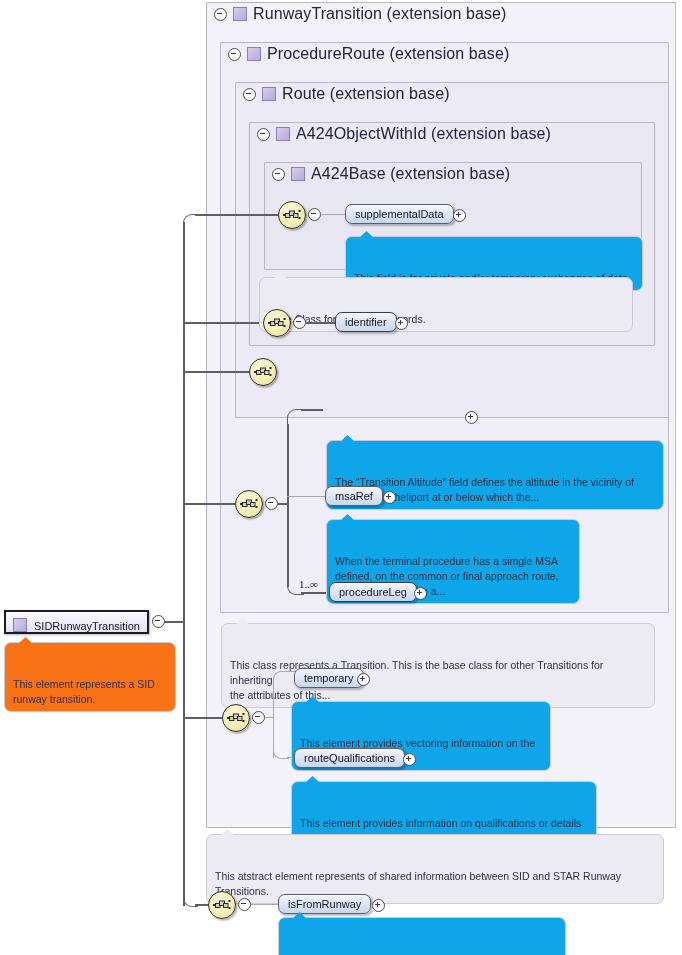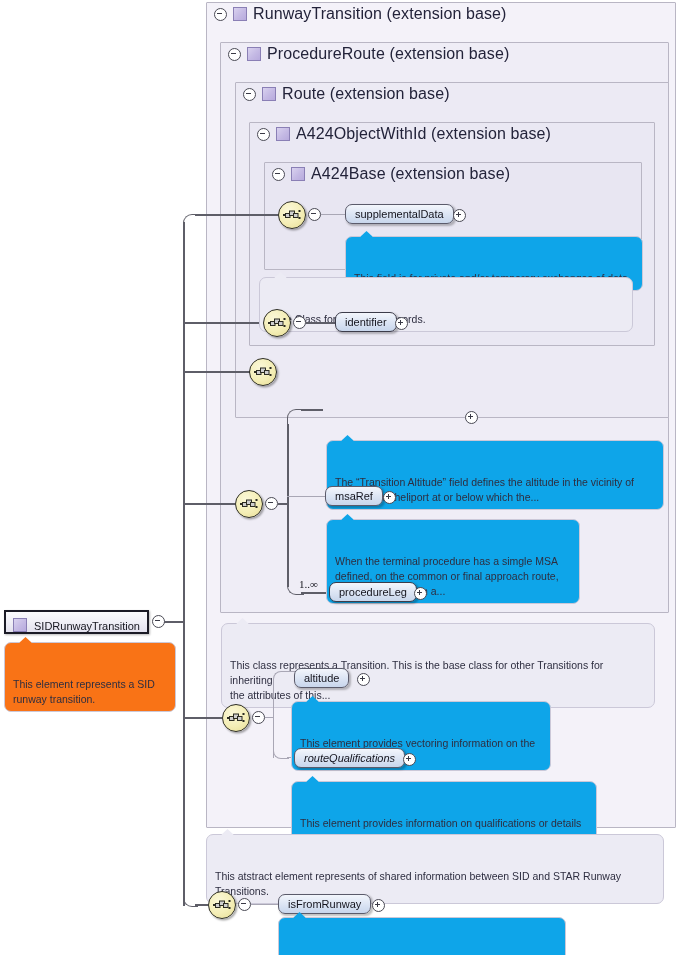--- a/index.html
+++ b/index.html
@@ -378,32 +378,32 @@
     <span class="tog"></span>
   </div>
   <div class="ln thin h" style="left:265px;top:717px;width:8px;"></div>
   <div class="ln thin v" style="left:273px;top:686px;height:72px;"></div>
   <div class="corner thin tl" style="left:273px;top:671px;width:15px;height:15px;"></div>
   <div class="ln thin h" style="left:287px;top:671px;width:10px;"></div>
   <div class="corner thin bl" style="left:273px;top:743px;width:15px;height:15px;"></div>
   <div class="ln thin h" style="left:287px;top:757px;width:9px;"></div>
 
   <div class="elem" style="left:294px;top:668px;">
-    <span>altitude</span>
+    <span>temporary</span>
   </div>
   <div style="position:absolute;left:357px;top:673px;">
     <span class="tog plus"></span>
   </div>
   <div class="doc" style="left:291px;top:701px;width:260px;">
     <span class="tail"></span>
     <span>This element provides vectoring information on the
 route</span>
   </div>
 
-  <div class="elem" style="left:294px;top:748px;font-style:italic;">
+  <div class="elem" style="left:294px;top:748px;">
     <span>routeQualifications</span>
   </div>
   <div style="position:absolute;left:403px;top:753px;">
     <span class="tog plus"></span>
   </div>
   <div class="doc" style="left:291px;top:781px;width:306px;">
     <span class="tail"></span>
     <span>This element provides information on qualifications or details
 on the parent route element</span>
   </div>

